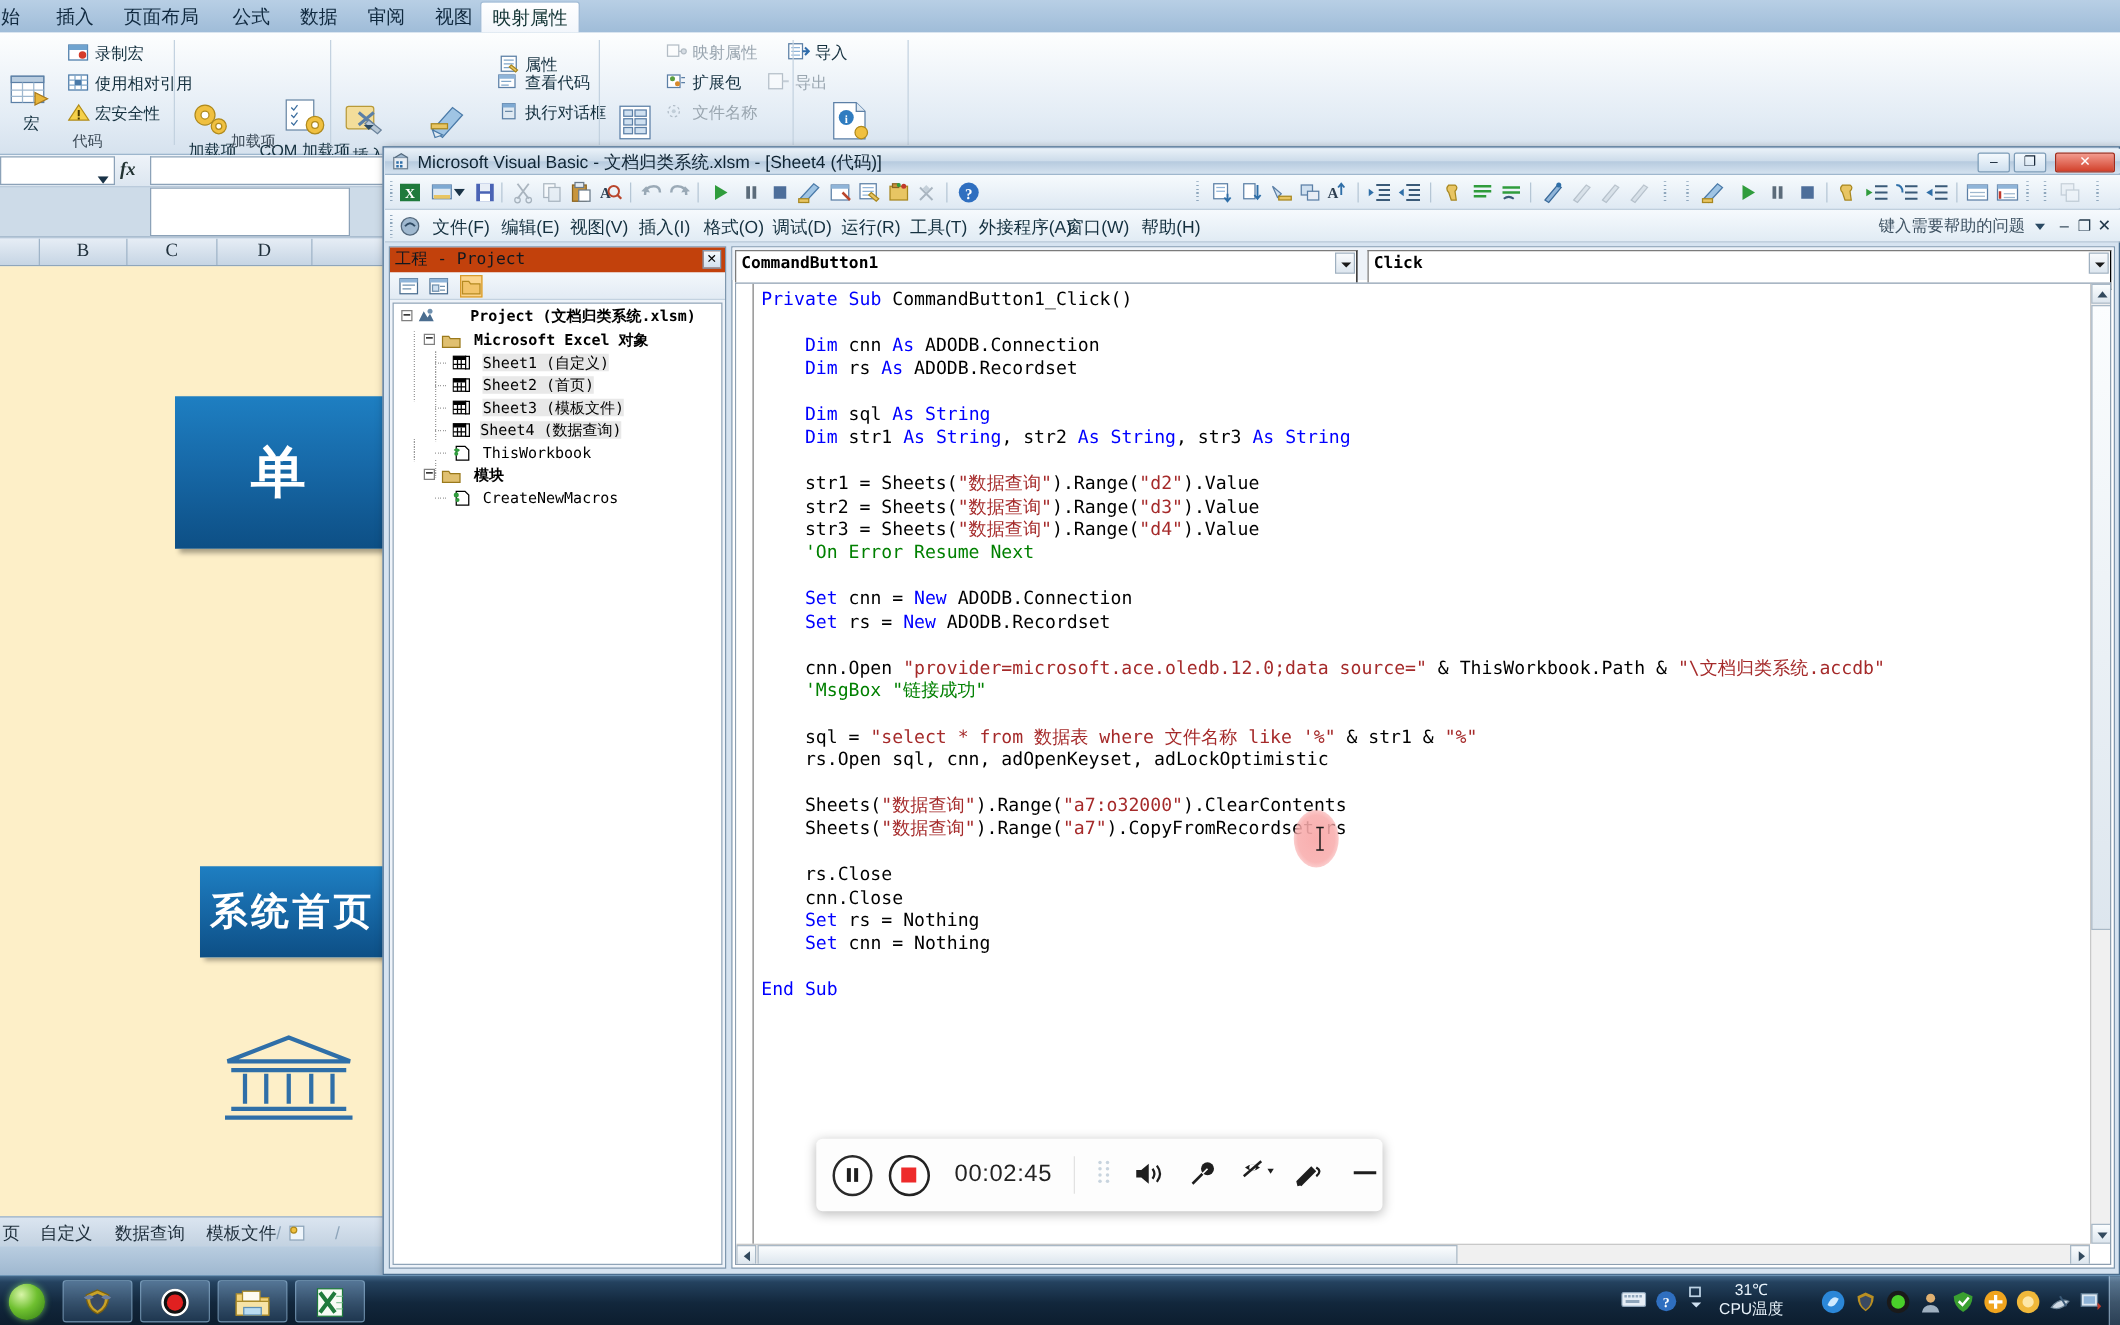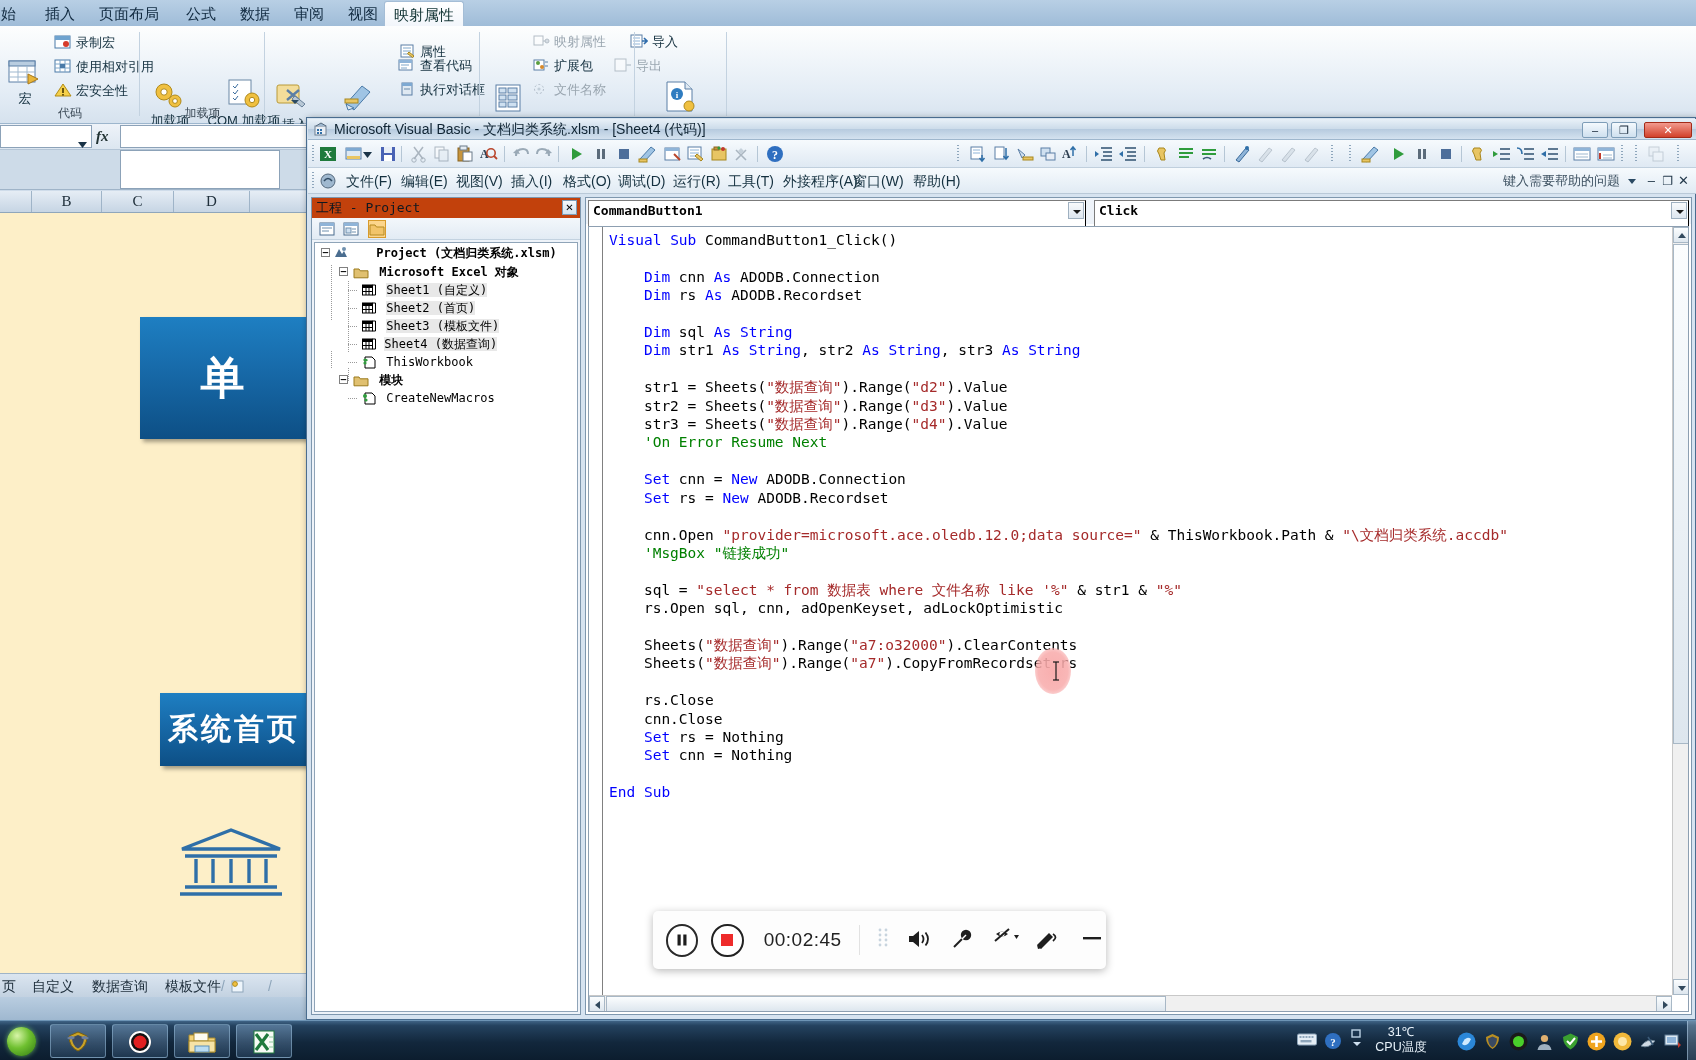--- a/index.html
+++ b/index.html
@@ -1202,21 +1202,21 @@
         <span class="cbtn"></span>
       </div>
       <div class="combo" style="left:508px; right:2px">
         <span class="ctext">Click</span>
         <span class="cbtn"></span>
       </div>
     </div>
 
     <div id="code-area">
       <div id="code-gutter"></div>
-      <div id="code-text"><span class="k">Visual</span> <span class="k">Sub</span> CommandButton1_Click()
+      <div id="code-text"><span class="k">Private</span> <span class="k">Sub</span> CommandButton1_Click()
 
     <span class="k">Dim</span> cnn <span class="k">As</span> ADODB.Connection
     <span class="k">Dim</span> rs <span class="k">As</span> ADODB.Recordset
 
     <span class="k">Dim</span> sql <span class="k">As</span> <span class="k">String</span>
     <span class="k">Dim</span> str1 <span class="k">As</span> <span class="k">String</span>, str2 <span class="k">As</span> <span class="k">String</span>, str3 <span class="k">As</span> <span class="k">String</span>
 
     str1 = Sheets(<span class="s">"数据查询"</span>).Range(<span class="s">"d2"</span>).Value
     str2 = Sheets(<span class="s">"数据查询"</span>).Range(<span class="s">"d3"</span>).Value
     str3 = Sheets(<span class="s">"数据查询"</span>).Range(<span class="s">"d4"</span>).Value

